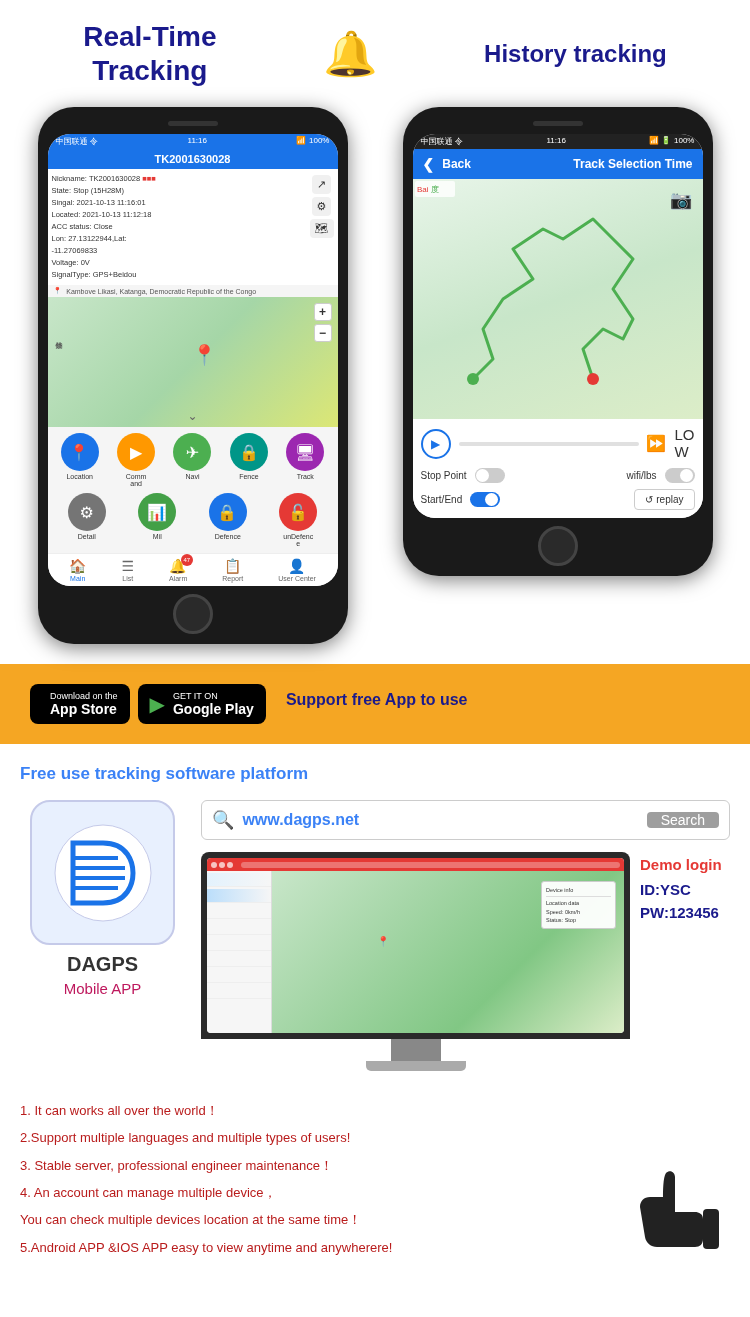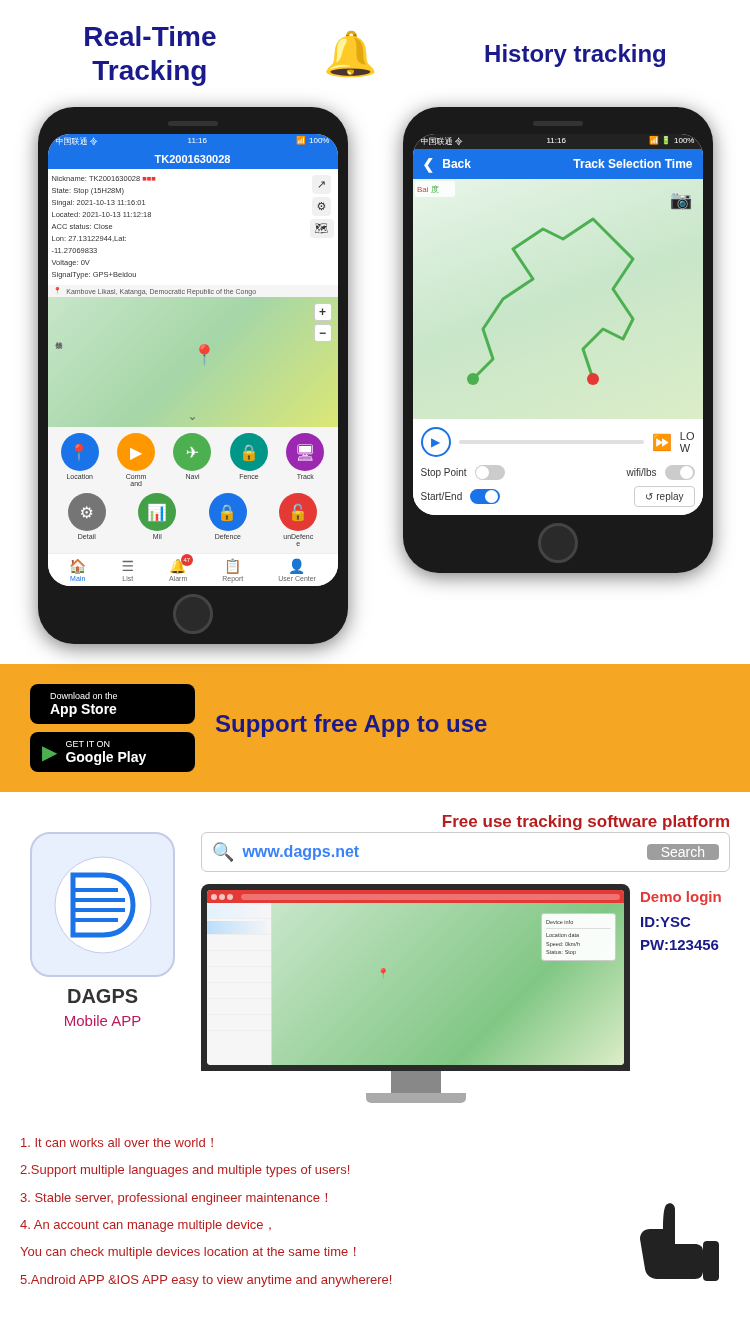--- a/index.html
+++ b/index.html
@@ -186,21 +186,21 @@
           </svg>
 
           <div style="position:absolute; right:10px; top:10px; font-size:18px; color:#ff9800;">📷</div>
         </div>
 
         <div style="padding:8px; background:#fff;">
           <div style="display:flex; align-items:center; gap:8px; margin-bottom:8px;">
             <div style="width:30px; height:30px; border:2px solid #1a73e8; border-radius:50%; display:flex; align-items:center; justify-content:center; color:#1a73e8; font-size:12px; cursor:pointer;">▶</div>
             <div style="flex:1; height:4px; background:#e0e0e0; border-radius:2px; cursor:pointer;"></div>
             <div style="font-size:16px; color:#333; cursor:pointer;">⏩</div>
-            <div style="font-size:11px; color:#333; line-height:1.1;">LO<br>W</div>
+            <div style="font-size:15px; color:#333; line-height:1.1;">LO<br>W</div>
           </div>
           <div style="display:flex; justify-content:space-between; align-items:center; margin-bottom:6px;">
             <div style="display:flex; align-items:center; gap:8px;">
               <span style="font-size:10px; color:#333;">Stop Point</span>
               <div style="width:30px; height:15px; border-radius:8px; background:#ccc; position:relative; cursor:pointer;">
                 <div style="position:absolute; width:13px; height:13px; background:#fff; border-radius:50%; top:1px; left:1px;"></div>
               </div>
             </div>
             <div style="display:flex; align-items:center; gap:8px;">
               <span style="font-size:10px; color:#333;">wifi/lbs</span>
@@ -222,45 +222,45 @@
           </div>
         </div>
       </div>
 
       <div style="width:40px; height:40px; border-radius:50%; background:#2a2a2a; border:3px solid #444; margin:8px auto 0; cursor:pointer;"></div>
     </div>
   </div>
 </div>
 
 <div style="background:#f5a623; padding:20px 30px; display:flex; align-items:center; gap:20px;">
-  <div style="display:flex; flex-direction:column; gap:8px; min-width:165px;">
+  <div style="display:flex; flex-direction:row; gap:8px; min-width:165px;">
 
     <div style="background:#000; color:#fff; border-radius:8px; padding:7px 12px; display:flex; align-items:center; gap:8px; cursor:pointer;">
       <span style="font-size:22px;"></span>
       <div style="display:flex; flex-direction:column;">
         <span style="font-size:9px;">Download on the</span>
         <span style="font-size:14px; font-weight:bold;">App Store</span>
       </div>
     </div>
 
     <div style="background:#000; color:#fff; border-radius:8px; padding:7px 12px; display:flex; align-items:center; gap:8px; cursor:pointer;">
       <span style="font-size:20px; color:#4caf50;">▶</span>
       <div style="display:flex; flex-direction:column;">
         <span style="font-size:9px;">GET IT ON</span>
         <span style="font-size:14px; font-weight:bold;">Google Play</span>
       </div>
     </div>
   </div>
   <div>
-    <h2 style="font-size:24px; font-weight:bold; color:#1a1a8c; margin-bottom:8px;">Support free App to use</h2>
+    <h2 style="font-size:16px; font-weight:bold; color:#1a1a8c; margin-bottom:8px;">Support free App to use</h2>
   </div>
 </div>
 
 <div style="padding:20px 20px 10px;">
-  <div style="text-align:right; font-size:17px; font-weight:bold; color:#b91c1c; margin-bottom:0;">
+  <div style="text-align:left; font-size:17px; font-weight:bold; color:#3b82f6; margin-bottom:16px;">
     <span>Free use tracking software platform</span>
   </div>
   <div style="display:flex; gap:16px; align-items:flex-start;">
 
     <div style="display:flex; flex-direction:column; align-items:center; width:165px; flex-shrink:0;">
       <div style="width:145px; height:145px; background:#e8f0fe; border-radius:20px; border:2px solid #c5cae9; display:flex; align-items:center; justify-content:center; margin-bottom:8px;">
 
         <svg width="100" height="100" viewBox="0 0 100 100">
           <circle cx="50" cy="50" r="48" fill="#fff" stroke="#c5cae9" stroke-width="1"></circle>
 

